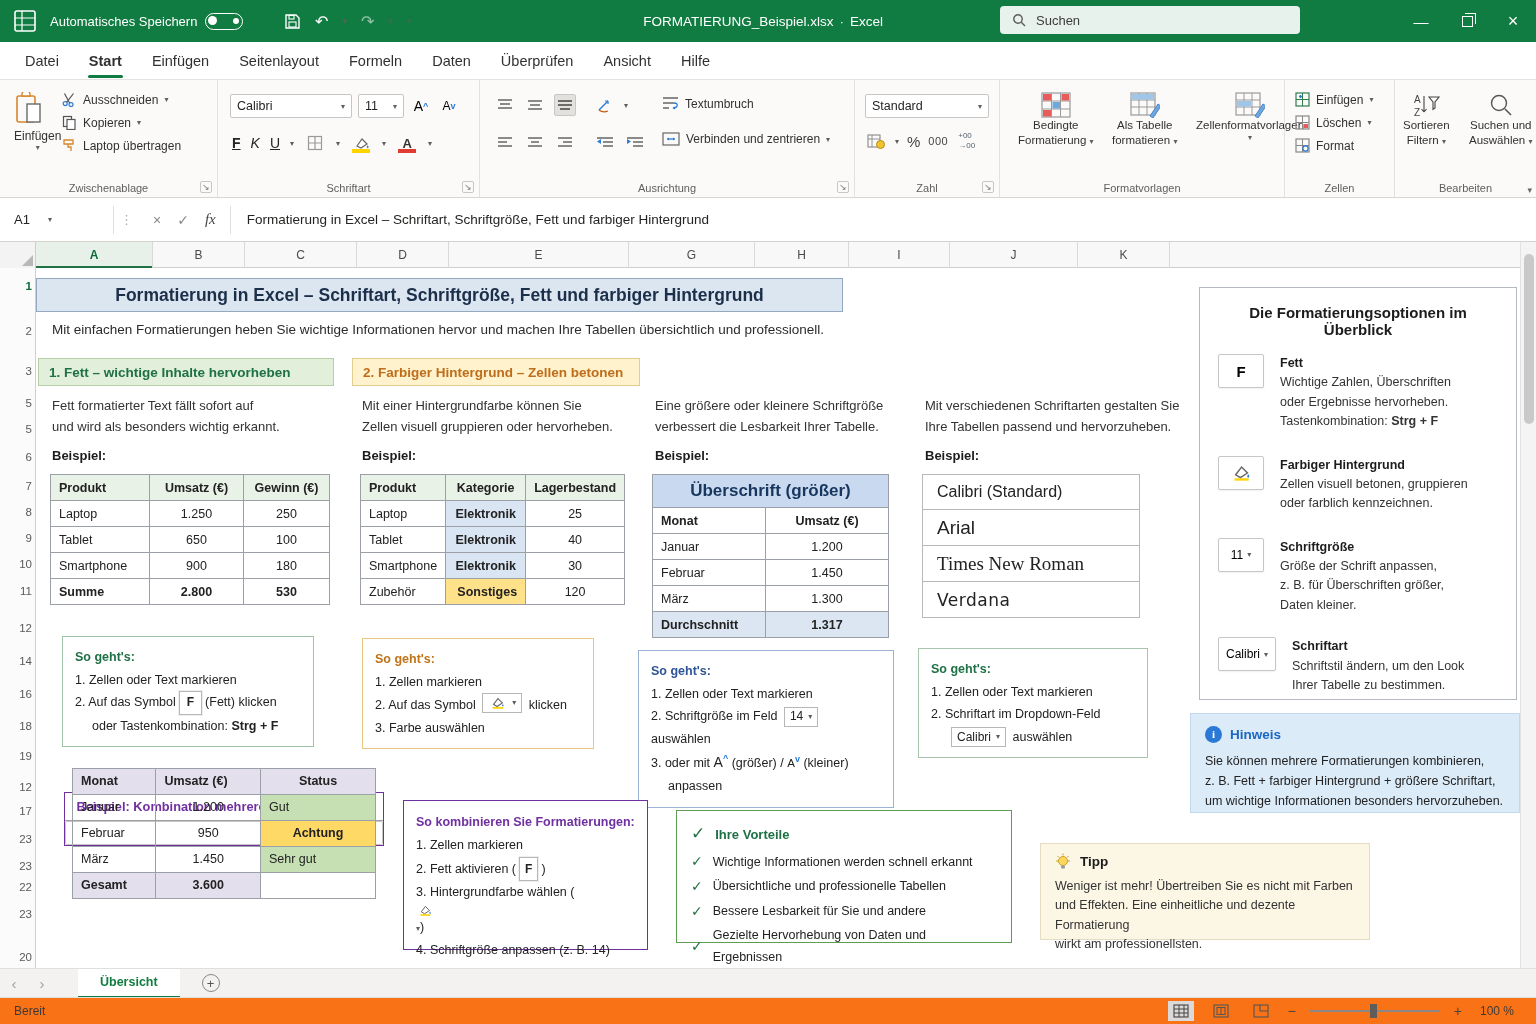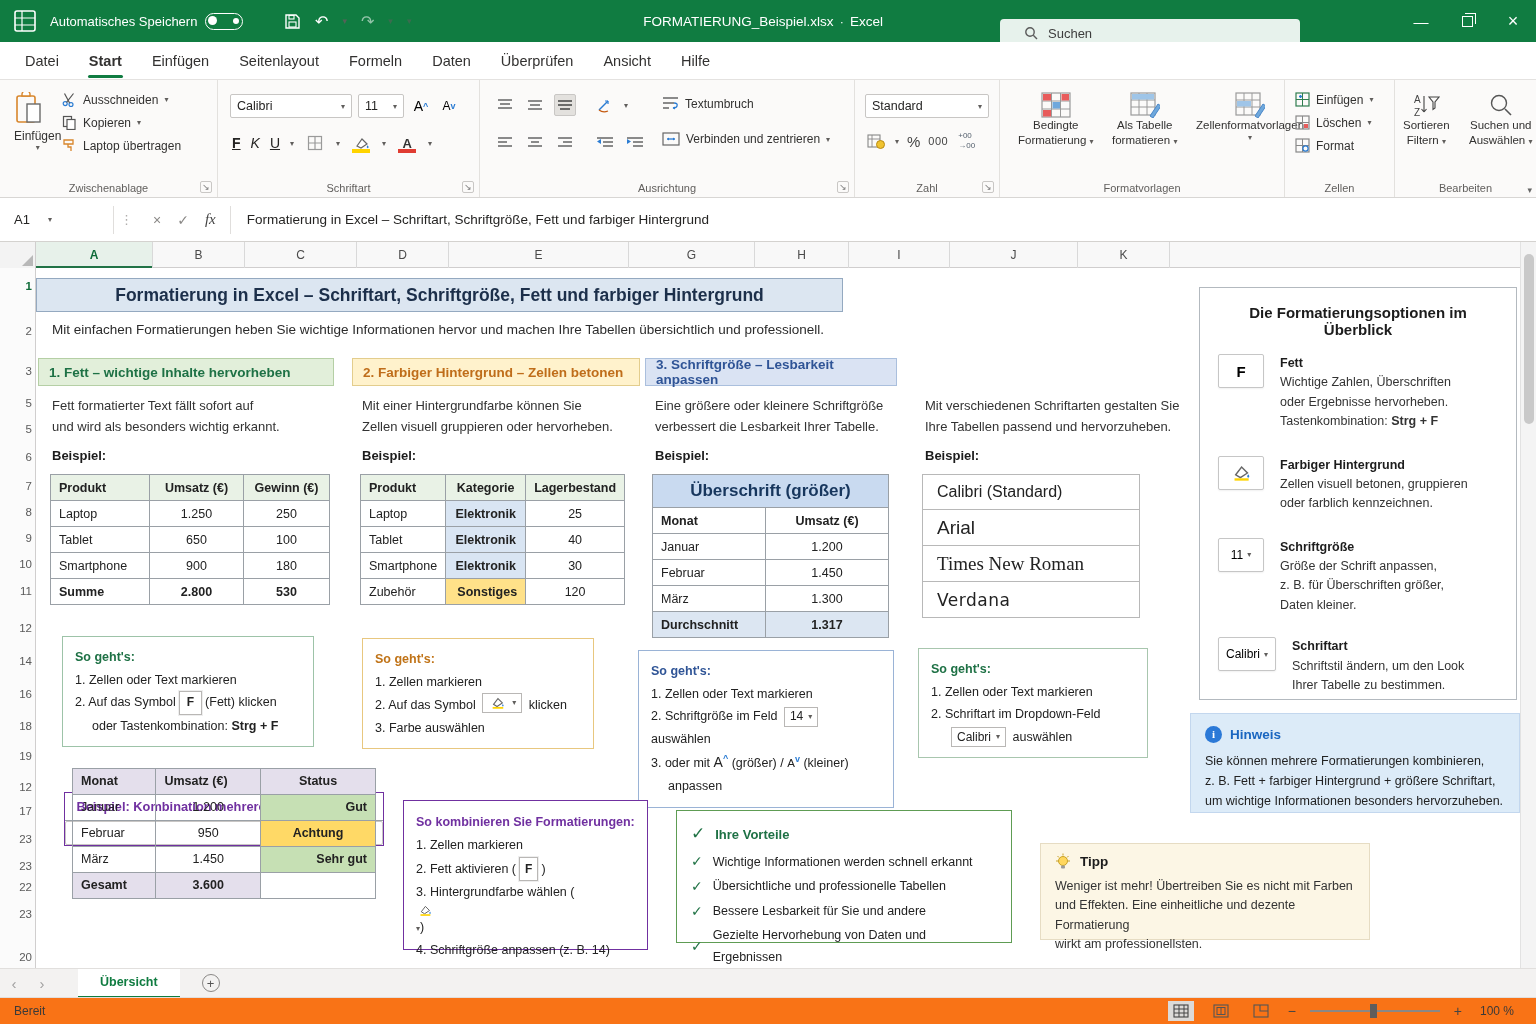--- a/index.html
+++ b/index.html
@@ -13,21 +13,21 @@
   .logo-box { left:14px; }
   .autosave { left:50px; gap:8px; font-size:13px; }
   .toggle { width:38px; height:17px; border:1.5px solid #fff; border-radius:9px; position:relative; }
   .toggle .dotL { position:absolute; left:2px; top:2px; width:9px; height:9px; border-radius:50%; background:#fff; }
   .toggle .dotR { position:absolute; right:3px; top:4px; width:6px; height:6px; border-radius:50%; background:#fff; }
   .qat { left:284px; gap:14px; font-size:16px; }
   .qat .chev { font-size:9px; opacity:.85; }
   .qat .dim { opacity:.55; }
   .tb-title { left:50%; transform:translateX(-52%); font-size:13.5px; white-space:nowrap; }
   .tb-title .sep { margin:0 6px; opacity:.9; }
-  .searchbox { left:1000px; top:19px; width:300px; height:28px; position:absolute; background:rgba(255,255,255,.9); border-radius:4px; display:flex; align-items:center; padding-left:24px; gap:10px; color:#3d3d3d; font-size:13px; }
+  .searchbox { left:1000px; top:6px; width:300px; height:28px; position:absolute; background:rgba(255,255,255,.9); border-radius:4px; display:flex; align-items:center; padding-left:12px; gap:10px; color:#3d3d3d; font-size:13px; }
   .winctl { right:0; }
   .winbtn { width:46px; height:42px; display:flex; align-items:center; justify-content:center; font-size:15px; }
   .restore-glyph { width:11px; height:11px; border:1.2px solid #fff; position:relative; }
   .restore-glyph:before { content:""; position:absolute; left:2px; top:-4px; width:10px; height:10px; border:1.2px solid #fff; border-left:none; border-bottom:none; }
 
   
   .menubar { position:absolute; left:0; top:42px; width:1536px; height:38px; background:#fff; border-bottom:1px solid #e4e2e0; display:flex; align-items:center; padding-left:10px; }
   .mtab { padding:0 15px; font-size:14.5px; color:#323130; height:38px; display:flex; align-items:center; position:relative; }
   .mtab.active { font-weight:700; }
   .mtab.active:after { content:""; position:absolute; left:14px; right:14px; bottom:2px; height:3px; border-radius:2px; background:#107c41; }
@@ -121,21 +121,21 @@
 
   .hinweis { left:1190px; top:713px; width:330px; height:100px; background:#dcebf8; border:1px solid #c3d7ee; padding:10px 14px; font-size:12.5px; color:#222; line-height:1.6; }
   .hinweis .hd { display:flex; align-items:center; gap:8px; font-weight:700; color:#1a66c0; font-size:13.5px; margin-bottom:5px; }
   .info-ic { width:17px; height:17px; border-radius:50%; background:#2b79d7; color:#fff; font-size:11px; font-weight:700; display:flex; align-items:center; justify-content:center; font-family:"Liberation Serif",serif; }
 
   .combo-box { left:64px; top:792px; width:320px; border:1.5px solid #7030a0; background:#fff; }
   .combo-box .cap { height:28px; display:flex; align-items:center; justify-content:center; font-weight:700; font-size:12.8px; color:#7030a0; border-bottom:1px solid #9aa0a6; }
   table.combo { border-collapse:collapse; font-size:12.5px; color:#222; width:100%; }
   table.combo td { border:1px solid #9aa0a6; height:26px; padding:0 8px; }
   table.combo tr.hd td { background:#e4dfec; font-weight:700; }
-  td.stat-g { background:#c6e0b4; font-weight:700; text-align:right; }
+  td.stat-g { background:#c6e0b4; font-weight:400; text-align:left; }
   td.stat-y { background:#ffd966; font-weight:700; text-align:center; }
   table.combo tr.tot td { background:#e4dfec; font-weight:700; }
   table.combo tr.tot td.blank { background:#fff; }
 
   .combosteps { left:403px; top:800px; width:245px; height:150px; border:1.5px solid #7030a0; background:#fff; padding:10px 12px; font-size:12.5px; line-height:1.85; color:#222; }
   .combosteps .t { font-weight:700; color:#7030a0; }
 
   .vorteile { left:676px; top:810px; width:336px; height:133px; border:1.5px solid #5e9c54; background:#fff; padding:8px 14px; font-size:12.5px; color:#222; }
   .vorteile .row { display:flex; align-items:center; gap:10px; line-height:1.78; }
   .vorteile .chk { color:#217346; font-weight:700; font-size:14px; }
@@ -580,21 +580,20 @@
     <span class="rn" style="top:613px;">22</span>
     <span class="rn" style="top:640px;">23</span>
     <span class="rn" style="top:683px;">20</span>
   </div>
 
   <div class="abs title-band">Formatierung in Excel – Schriftart, Schriftgröße, Fett und farbiger Hintergrund</div>
   <div class="abs intro">Mit einfachen Formatierungen heben Sie wichtige Informationen hervor und machen Ihre Tabellen übersichtlich und professionell.</div>
 
   <div class="abs sec-head sh1">1.  Fett – wichtige Inhalte hervorheben</div>
   <div class="abs sec-head sh2">2.  Farbiger Hintergrund – Zellen betonen</div>
-  <div class="abs sec-head sh3">3.  Schriftgröße – Lesbarkeit anpassen</div>
 
   <div class="abs desc" style="left:52px; top:395px;">
     <div>Fett formatierter Text fällt sofort auf</div>
       <div>und wird als besonders wichtig erkannt.</div>
   </div>
   <div class="abs bx" style="left:52px; top:448px;">Beispiel:</div>
   <table class="xl abs" style="left:50px; top:474px;">
     <tbody>
         <tr class="hd">
           <td style="width:99px;">Produkt</td>

